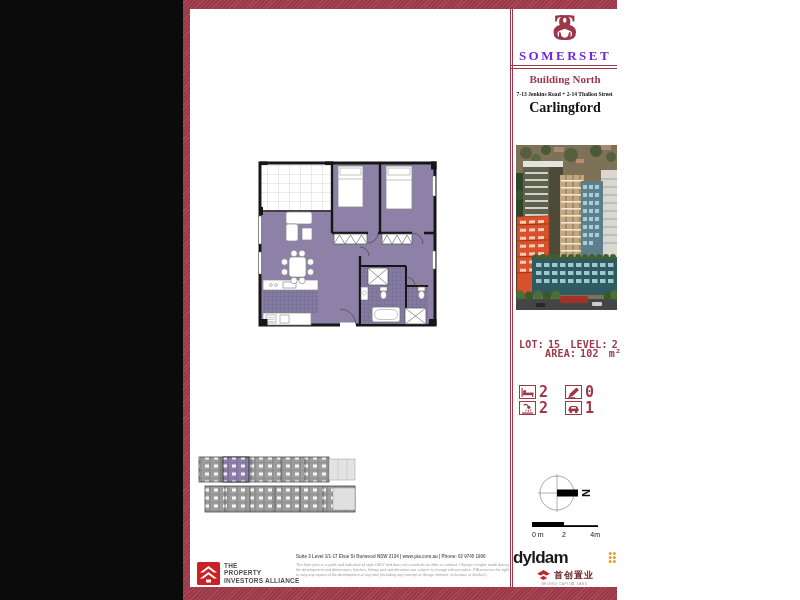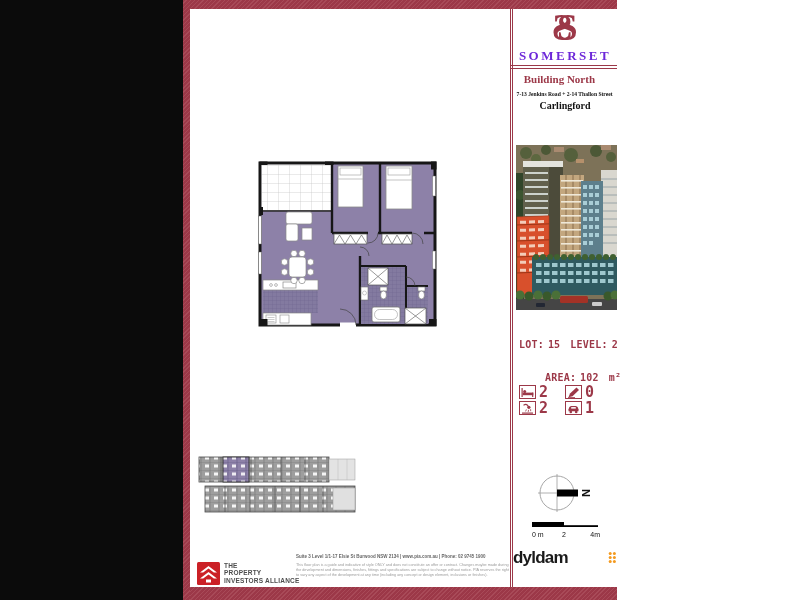--- a/index.html
+++ b/index.html
@@ -19,34 +19,34 @@
           border-top:1.3px solid #9c3848;border-bottom:1.3px solid #9c3848;}
 
   
   .logo-block{left:513px;top:11px;width:104px;text-align:center;color:#9c3848;}
   .mono-wrap{display:flex;justify-content:center;align-items:flex-start;height:34px;}
   .ms{font-family:"Liberation Serif",serif;font-weight:bold;font-size:37px;line-height:34px;color:#9c3848;}
   .ms.flip{transform:scaleX(-1);}
   .ms.right{margin-left:-16px;}
   .brand-name{font-family:"Liberation Serif",serif;font-weight:bold;font-size:13px;
               letter-spacing:2.5px;margin-top:3px;color:#6d28d9;}
-  .building-name{left:491px;top:73px;width:104px;text-align:right;color:#9c3848;
+  .building-name{left:513px;top:73px;width:104px;text-align:center;color:#9c3848;
                  font-family:"Liberation Serif",serif;font-weight:bold;font-size:11px;}
   .address-row{left:513px;top:91px;width:104px;display:flex;justify-content:center;}
   .address-row span{font-family:"Liberation Serif",serif;font-weight:bold;font-size:8px;
                     white-space:nowrap;transform:scale(.7);transform-origin:center top;color:#111;}
   .suburb{left:513px;top:100px;width:104px;text-align:center;color:#111;
-          font-family:"Liberation Serif",serif;font-weight:bold;font-size:10px;}
+          font-family:"Liberation Serif",serif;font-weight:bold;font-size:14px;}
   .render{left:516px;top:145px;width:101px;height:165px;}
 
   .lot-line{left:519px;top:339px;font-family:"DejaVu Sans Mono",monospace;font-weight:bold;
             font-size:10px;color:#9c3848;letter-spacing:.2px;white-space:nowrap;}
   .lot-line .lbl{margin-right:4px;}
   .lot-line .val{margin-right:10px;}
-  .area-line{top:372px;padding-left:26px;}
+  .area-line{top:348px;padding-left:26px;}
 
   .features{left:519px;top:385px;display:grid;grid-template-columns:46px 46px;row-gap:2px;}
   .feat{display:flex;align-items:center;gap:3px;}
   .fbox{width:17px;height:14px;border:1.6px solid #9c3848;display:flex;align-items:center;
         justify-content:center;box-sizing:border-box;background:#fff;}
   .fnum{font-family:"DejaVu Sans Mono",monospace;font-weight:bold;font-size:15px;
         line-height:14px;color:#9c3848;}
 
   .compass{left:536px;top:469px;}
   .scalebar{left:531px;top:519px;}
@@ -479,14 +479,25 @@
         <circle cx="2.2" cy="2.5" r="1.5"></circle>
           <circle cx="6.4" cy="2.5" r="1.5"></circle>
         <circle cx="2.2" cy="6.5" r="1.5"></circle>
           <circle cx="6.4" cy="6.5" r="1.5"></circle>
         <circle cx="2.2" cy="10.5" r="1.5"></circle>
           <circle cx="6.4" cy="10.5" r="1.5"></circle>
       </g>
     </svg>
   </div>
 
+  <div class="abs partner">
+    <div class="partner-row">
+      <svg viewBox="0 0 16 12" width="15" height="11">
+        <path d="M8 0 L15 4 L8 8 L1 4 Z" fill="#c1272d"></path>
+        <path d="M8 4.4 L13 7.2 L8 10 L3 7.2 Z" fill="#ffffff"></path>
+        <path d="M8 6.4 L12 8.7 L8 11 L4 8.7 Z" fill="#c1272d"></path>
+      </svg>
+      <span class="partner-cn">首创置业</span>
+    </div>
+    <span class="partner-en">BEIJING CAPITAL LAND</span>
+  </div>
 
 </div>
 
 </body></html>

